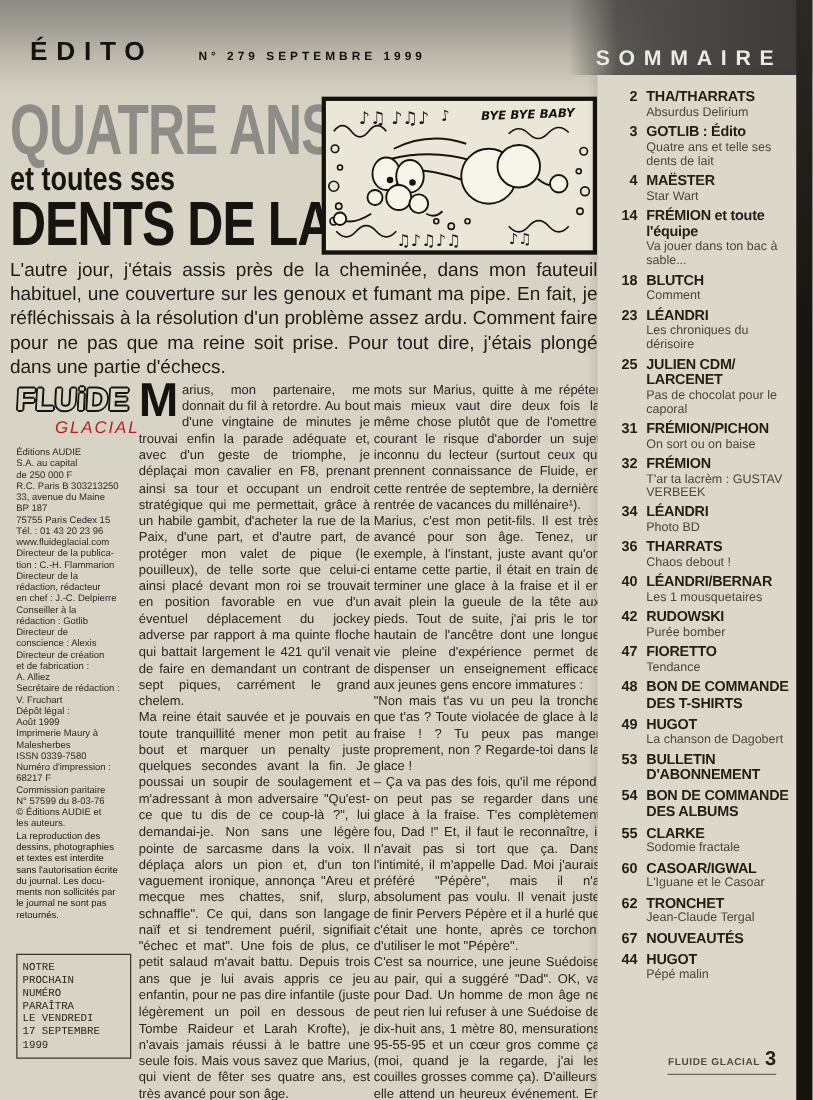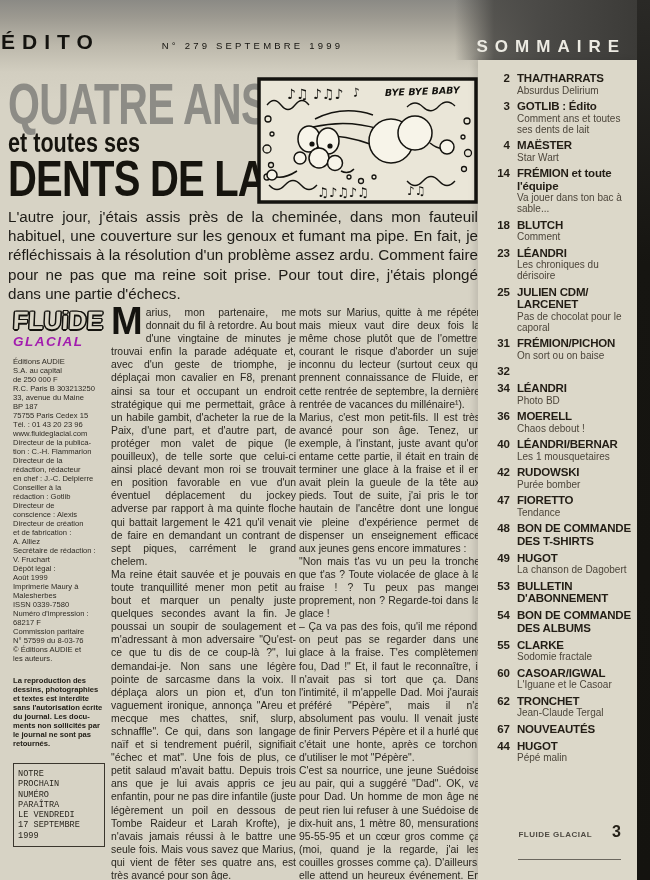--- a/index.html
+++ b/index.html
@@ -6,62 +6,62 @@
   .page{position:relative;width:650px;height:880px;background:#d7d3c5;overflow:hidden;
         font-family:"Liberation Sans",sans-serif;color:#29261f;}
   
   .top-shade{position:absolute;top:0;left:0;right:0;height:100px;
     background:linear-gradient(180deg,#8b8a85 0%,#9d9a91 18%,#bcb8ab 45%,#d2cec0 72%,rgba(215,211,197,0) 100%);}
   .top-shade-right{position:absolute;top:0;right:0;width:195px;height:60px;
     background:linear-gradient(90deg,rgba(72,71,68,0) 0%,rgba(72,71,68,.85) 20%,#4a4946 45%,#3a3936 100%);}
   .right-strip{position:absolute;top:0;right:0;width:13px;height:100%;z-index:6;
     background:linear-gradient(180deg,#2a2926,#161511 30%,#14130f);}
   
-  .edito-row{position:absolute;left:1px;top:30px;display:flex;align-items:baseline;gap:14px;z-index:2;}
+  .edito-row{position:absolute;left:24px;top:30px;display:flex;align-items:baseline;gap:36px;z-index:2;}
   .edito{font-size:21px;font-weight:800;letter-spacing:7px;color:#14130f;}
-  .issue{font-size:9.5px;font-weight:normal;letter-spacing:3.2px;color:#14130f;margin-left:48px;}
+  .issue{font-size:9.5px;font-weight:bold;letter-spacing:3.2px;color:#14130f;}
   .sommaire-title{position:absolute;top:37px;right:24px;font-size:17px;font-weight:bold;
     letter-spacing:7px;color:#eceae2;z-index:3;}
   
   .title-block{position:absolute;left:8px;top:80px;}
   .tline{font-weight:bold;transform-origin:0 50%;line-height:0.86;white-space:nowrap;}
   .t1{font-size:57px;color:#8d8c86;transform:scaleX(0.72);letter-spacing:-1px;}
   .t2{font-size:27px;color:#16140e;transform:scaleX(0.8);margin-top:3px;}
   .t3{font-size:50px;color:#16140e;transform:scaleX(0.8);letter-spacing:-1px;margin-top:3px;}
   
   .comic{position:absolute;left:257px;top:77px;}
   
   .intro{position:absolute;left:8px;top:207px;width:470px;margin:0;font-weight:normal;
     font-size:15.2px;line-height:19.2px;text-align:justify;color:#1e1c17;}
   
   .credits-col{position:absolute;left:13px;top:306px;width:91px;}
   .logo-fluide{font-size:25px;font-weight:900;letter-spacing:0;color:#d9d5c6;transform:skewX(-3deg);
     text-shadow:-1.5px 0 #14130f,1.5px 0 #14130f,0 -1.5px #14130f,0 1.5px #14130f,
       -1px -1px #14130f,1px 1px #14130f,-1px 1px #14130f,1px -1px #14130f;}
-  .logo-glacial{font-size:13.5px;font-weight:700;font-style:italic;letter-spacing:1.5px;color:#a21caf;margin-top:-1px;}
+  .logo-glacial{font-size:13.5px;font-weight:400;font-style:italic;letter-spacing:1.5px;color:#b91c1c;margin-top:-1px;margin-left:31px;}
   .credits{font-size:7.6px;line-height:9px;color:#2e2a23;margin-top:8px;white-space:pre-line;}
-  .credits.notice{font-weight:bold;margin-top:13px;color:#1e1b14;}
+  .credits.notice{font-weight:normal;margin-top:1px;color:#1e1b14;}
   .next-box{position:absolute;left:13px;top:763px;width:92px;border:1.5px solid #3a362d;
     padding:5px 4px;font-family:"Liberation Mono",monospace;font-size:8.6px;line-height:10.3px;
     color:#2b271f;white-space:pre-line;box-sizing:border-box;}
   
   .col{position:absolute;top:306px;font-size:10.4px;line-height:13.1px;text-align:justify;color:#29261f;}
   .col p{margin:0;}
   .col1{left:111px;width:185px;}
   .col2{left:299px;width:181px;}
   .dropcap{float:left;font-size:38px;line-height:30px;font-weight:900;padding-right:3px;color:#14130f;}
   
   .sommaire-panel{position:absolute;top:60px;left:478px;width:159px;bottom:0;background:#dcd8c9;
     box-shadow:-4px 0 6px rgba(0,0,0,0.10);padding:12px 6px 0 12px;box-sizing:border-box;z-index:2;}
   .toc-entry{display:grid;grid-template-columns:20px 1fr;column-gap:7px;margin-bottom:4.5px;}
   .toc-num{text-align:right;font-weight:bold;font-size:11.5px;line-height:12.5px;color:#221d15;}
   .toc-title{font-weight:bold;font-size:11.5px;line-height:12.5px;letter-spacing:-0.2px;color:#221d15;}
   .toc-sub{font-size:10px;line-height:11px;color:#4c453a;}
   .page-footer{position:absolute;bottom:20px;right:16px;border-bottom:1.5px solid #6b675e;
-    padding-bottom:18px;display:flex;align-items:baseline;gap:20px;}
+    padding-bottom:2px;display:flex;align-items:baseline;gap:4px;}
   .brand{font-size:8px;font-weight:bold;letter-spacing:0.5px;color:#4e4a42;}
   .pnum{font-size:16px;font-weight:bold;color:#262219;}
 </style>
 </head>
 <body>
 
 <div class="page">
   <div class="top-shade"></div>
   <div class="top-shade-right"></div>
   <div class="right-strip"></div>
@@ -205,21 +205,21 @@
           <div class="toc-text">
             <div class="toc-title">THA/THARRATS</div>
             <div class="toc-sub">Absurdus Delirium</div>
           </div>
         </div>
 
         <div class="toc-entry">
           <div class="toc-num">3</div>
           <div class="toc-text">
             <div class="toc-title">GOTLIB : Édito</div>
-            <div class="toc-sub">Comment ans et toutes ses dents de lait</div>
+            <div class="toc-sub">Quatre ans et telle ses dents de lait</div>
           </div>
         </div>
 
         <div class="toc-entry">
           <div class="toc-num">4</div>
           <div class="toc-text">
             <div class="toc-title">MAËSTER</div>
             <div class="toc-sub">Star Wart</div>
           </div>
         </div>
@@ -259,34 +259,38 @@
         <div class="toc-entry">
           <div class="toc-num">31</div>
           <div class="toc-text">
             <div class="toc-title">FRÉMION/PICHON</div>
             <div class="toc-sub">On sort ou on baise</div>
           </div>
         </div>
 
         <div class="toc-entry">
           <div class="toc-num">32</div>
+          <div class="toc-text">
+            <div class="toc-title">FRÉMION</div>
+            <div class="toc-sub">T'ar ta lacrèm : GUSTAV VERBEEK</div>
+          </div>
         </div>
 
         <div class="toc-entry">
           <div class="toc-num">34</div>
           <div class="toc-text">
             <div class="toc-title">LÉANDRI</div>
             <div class="toc-sub">Photo BD</div>
           </div>
         </div>
 
         <div class="toc-entry">
           <div class="toc-num">36</div>
           <div class="toc-text">
-            <div class="toc-title">MOERELL</div>
+            <div class="toc-title">THARRATS</div>
             <div class="toc-sub">Chaos debout !</div>
           </div>
         </div>
 
         <div class="toc-entry">
           <div class="toc-num">40</div>
           <div class="toc-text">
             <div class="toc-title">LÉANDRI/BERNAR</div>
             <div class="toc-sub">Les 1 mousquetaires</div>
           </div>

